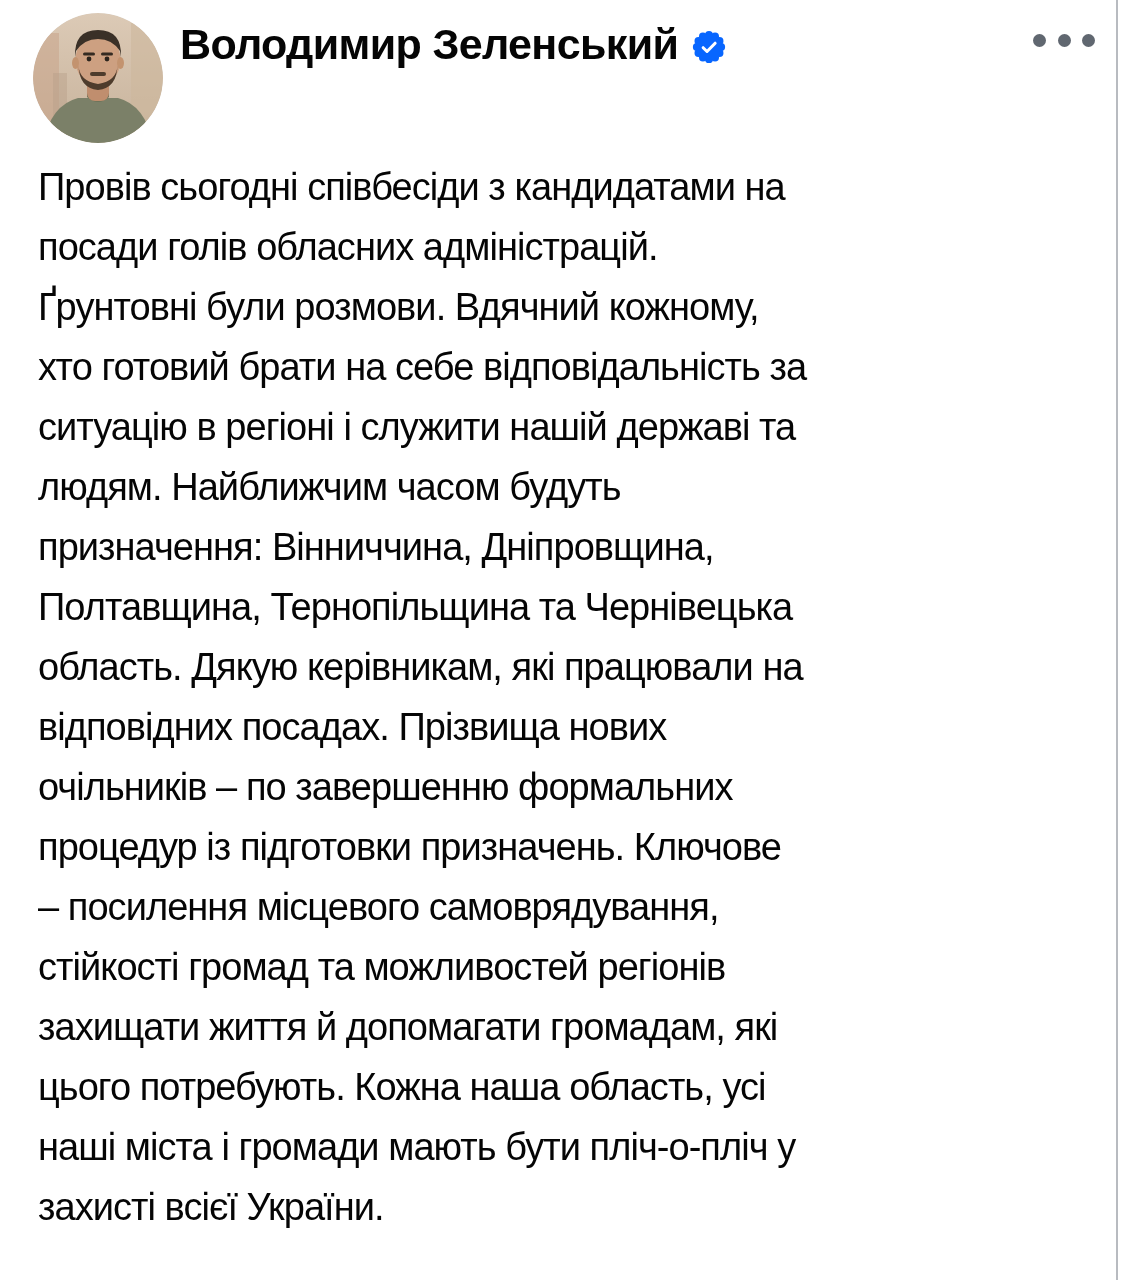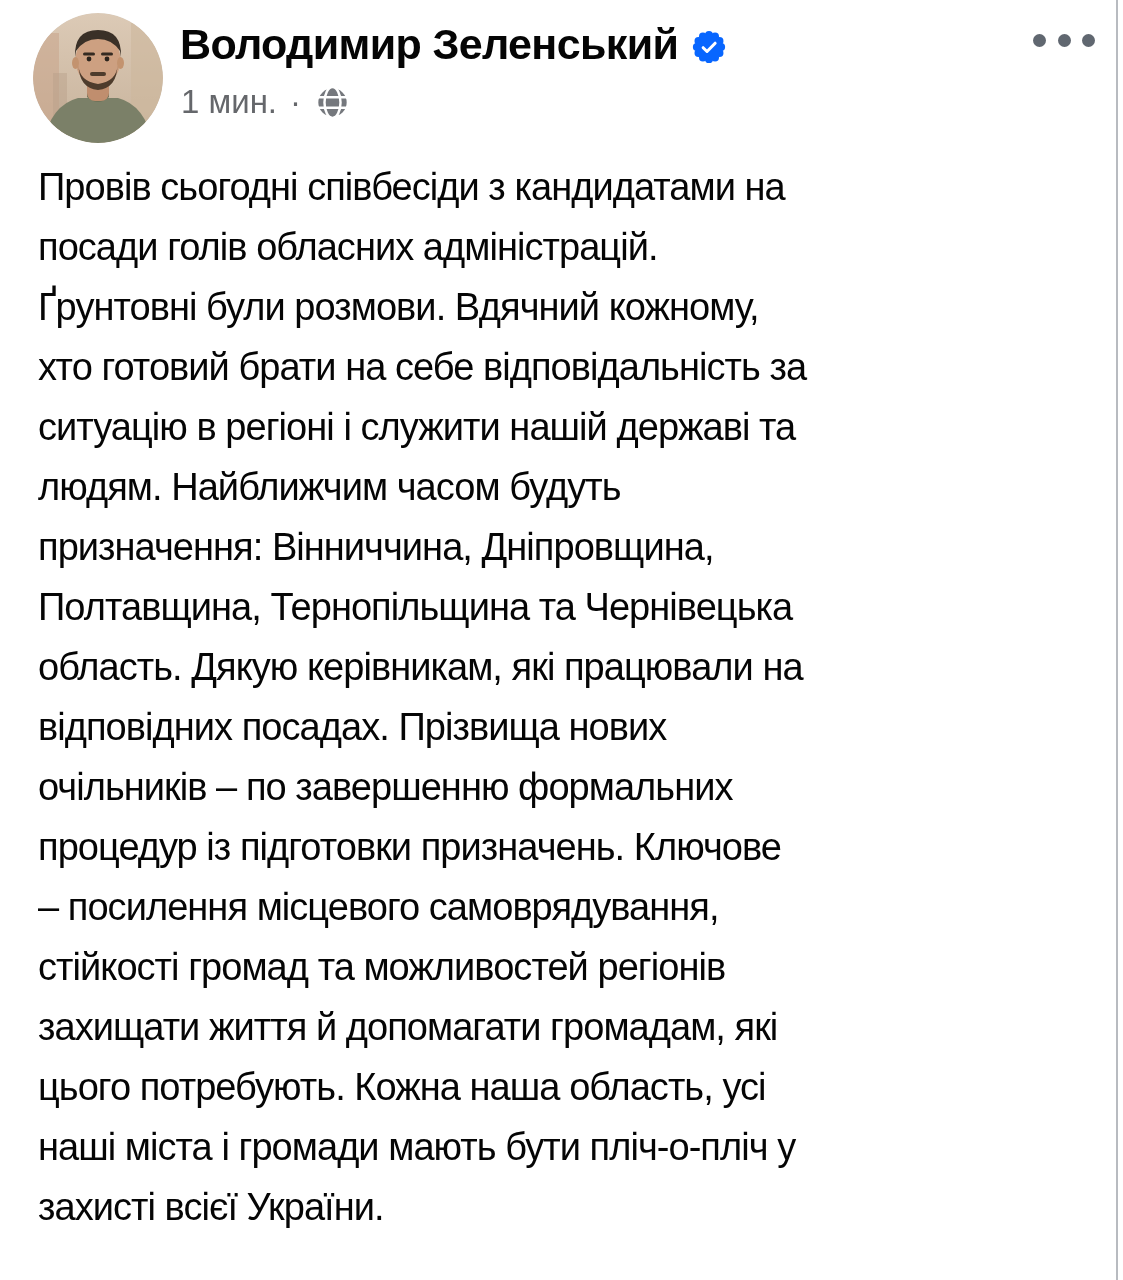--- a/index.html
+++ b/index.html
@@ -153,30 +153,20 @@
         <circle cx="-6.75" cy="-11.69" r="4.4"></circle>
           <circle cx="0" cy="-13.5" r="4.4"></circle>
         <circle cx="6.75" cy="-11.69" r="4.4"></circle>
           <circle cx="11.69" cy="-6.75" r="4.4"></circle>
         <circle cx="0" cy="0" r="14.2"></circle>
       </g>
       <path d="M -6.5 0.8 L -2.2 5 L 6.8 -4.2" fill="none" stroke="#ffffff" stroke-width="3.4" stroke-linecap="round" stroke-linejoin="round"></path>
     </svg>
   </div>
 
-  <div class="meta-row">
-    <span>1 мин.</span>
-    <span class="meta-sep">·</span>
-    <svg class="globe" viewBox="0 0 24 24" aria-hidden="true">
-      <circle cx="12" cy="12" r="10" fill="#75787d"></circle>
-      <path d="M12,2 a10,10 0 0 1 0,20 a10,10 0 0 1 0,-20 M12,2 a5.2,10 0 0 0 0,20 a5.2,10 0 0 0 0,-20" fill="none" stroke="#ffffff" stroke-width="1.6"></path>
-      <line x1="2.6" y1="8.6" x2="21.4" y2="8.6" stroke="#ffffff" stroke-width="1.6"></line>
-      <line x1="2.6" y1="15.4" x2="21.4" y2="15.4" stroke="#ffffff" stroke-width="1.6"></line>
-    </svg>
-  </div>
 
   <div class="more-btn">
     <span class="dot"></span>
     <span class="dot"></span>
     <span class="dot"></span>
   </div>
 
   <p class="post-body">Провів сьогодні співбесіди з кандидатами на
 посади голів обласних адміністрацій.
 Ґрунтовні були розмови. Вдячний кожному,

